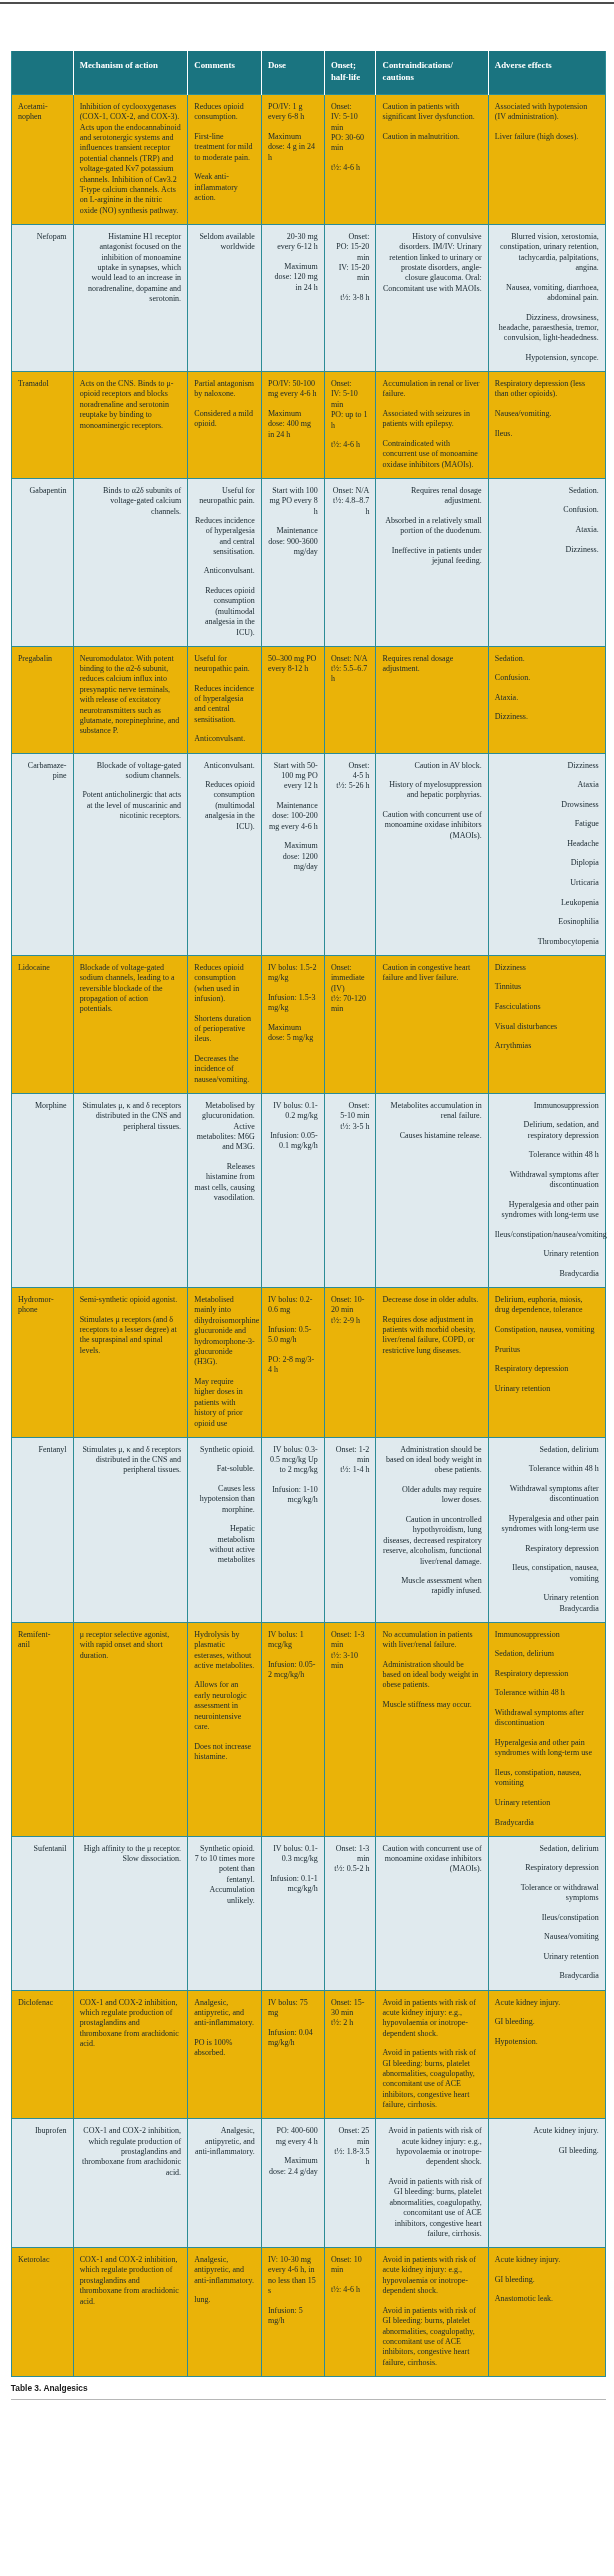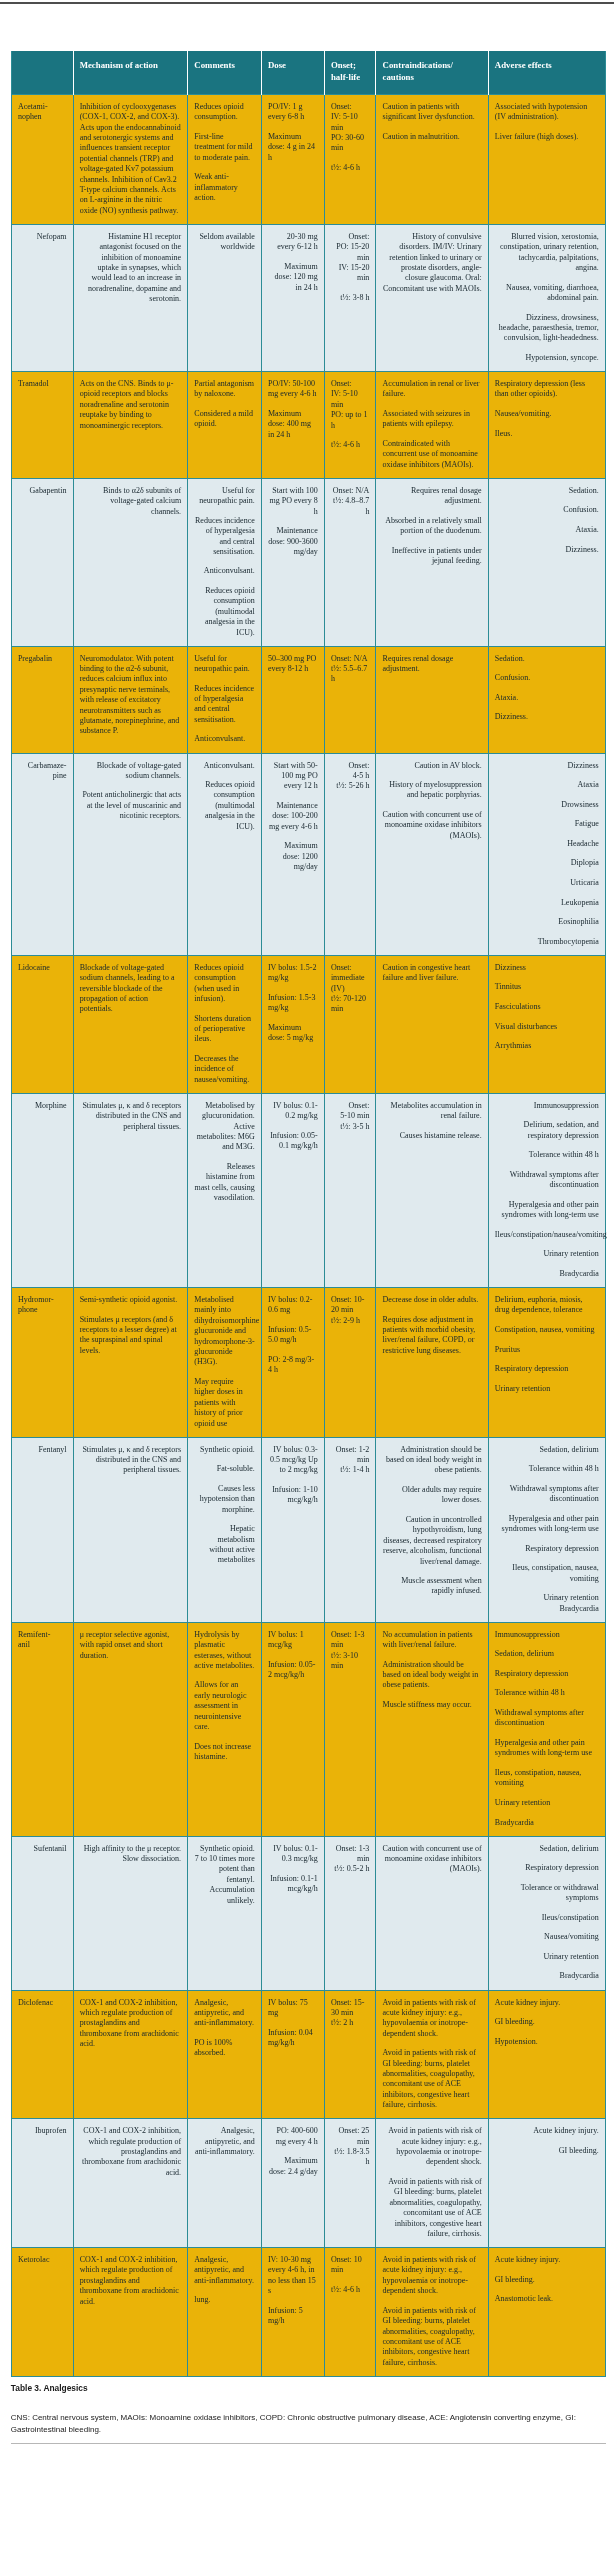--- a/index.html
+++ b/index.html
@@ -27,21 +27,21 @@
     padding:7px 6.1px 7.7px 6.1px;
     border-left:1.2px solid #2c8c96; border-top:1.2px solid #2c8c96;
   }
   tbody td:first-child { border-left:none; white-space:pre-line; }
   tr.odd td  { background:#eab308; }
   tr.even td { background:#e0eaee;text-align:right; }
   td p { margin:0 0 9.2px 0; white-space:pre-line; }
   td p:last-child { margin-bottom:0; }
 
   .caption-block { width:595px; font-family:"Liberation Sans", sans-serif; padding-top:6.1px; }
-  .caption { font-size:8.4px; font-weight:bold; color:#1a1a1a; margin:0 0 19px 0; }
+  .caption { font-size:8.4px; font-weight:bold; color:#1a1a1a; margin:0 0 1px 0; }
   .footnote { font-size:8px; color:#1a1a1a; line-height:1.55; margin:0; }
   .bottom-rule { width:595px; height:0.8px; background:#b7b7b7; margin-top:6.1px; }
 </style>
 </head>
 <body>
 
 <div class="top-rule"></div>
 
 <div class="page">
   <table class="analgesics">
@@ -526,17 +526,16 @@
             <p>Acute kidney injury.</p>
             <p>GI bleeding.</p>
             <p>Anastomotic leak.</p>
           </td>
         </tr>
       </tbody>
   </table>
 
   <div class="caption-block">
     <p class="caption">Table 3. Analgesics</p>
-    <p class="footnote">CNS: Central nervous system, MAOIs: Monoamine oxidase inhibitors, COPD: Chronic obstructive pulmonary disease, ACE: Angiotensin converting enzyme, GI: Gastrointestinal bleeding.</p>
     <div class="bottom-rule"></div>
   </div>
 </div>
 
 
 </body></html>

